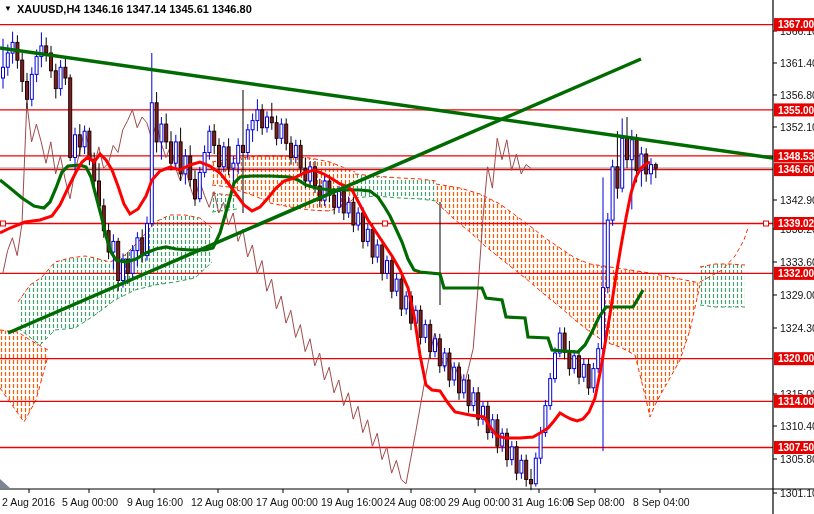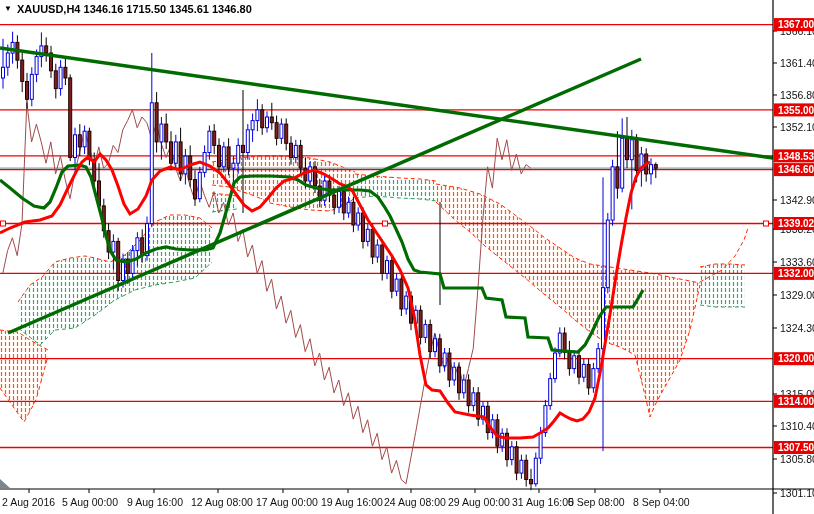--- a/index.html
+++ b/index.html
@@ -10,21 +10,21 @@
     display:flex;align-items:center;gap:5px;z-index:5;}
   #title-bar .tri{font-size:8px;transform:translateY(-1px);}
   svg text{font-family:"Liberation Sans",sans-serif;}
 </style>
 </head>
 <body>
 <div id="wrap">
 
 <div id="title-bar">
   <span class="tri">▼</span>
-  <span>XAUUSD,H4  1346.16 1715.50 1345.61 1346.80</span>
+  <span>XAUUSD,H4  1346.16 1347.14 1345.61 1346.80</span>
 </div>
 
 <svg id="chart" width="814" height="514">
       <defs>
         <pattern id="hatchG" width="4" height="6" patternUnits="userSpaceOnUse">
           <line x1="1.5" y1="0" x2="1.5" y2="4" stroke="#46a06e" stroke-width="1.2"></line>
         </pattern>
         <pattern id="hatchO" width="4" height="6" patternUnits="userSpaceOnUse">
           <line x1="1.5" y1="0" x2="1.5" y2="4" stroke="#ff5a00" stroke-width="1.2"></line>
         </pattern>

